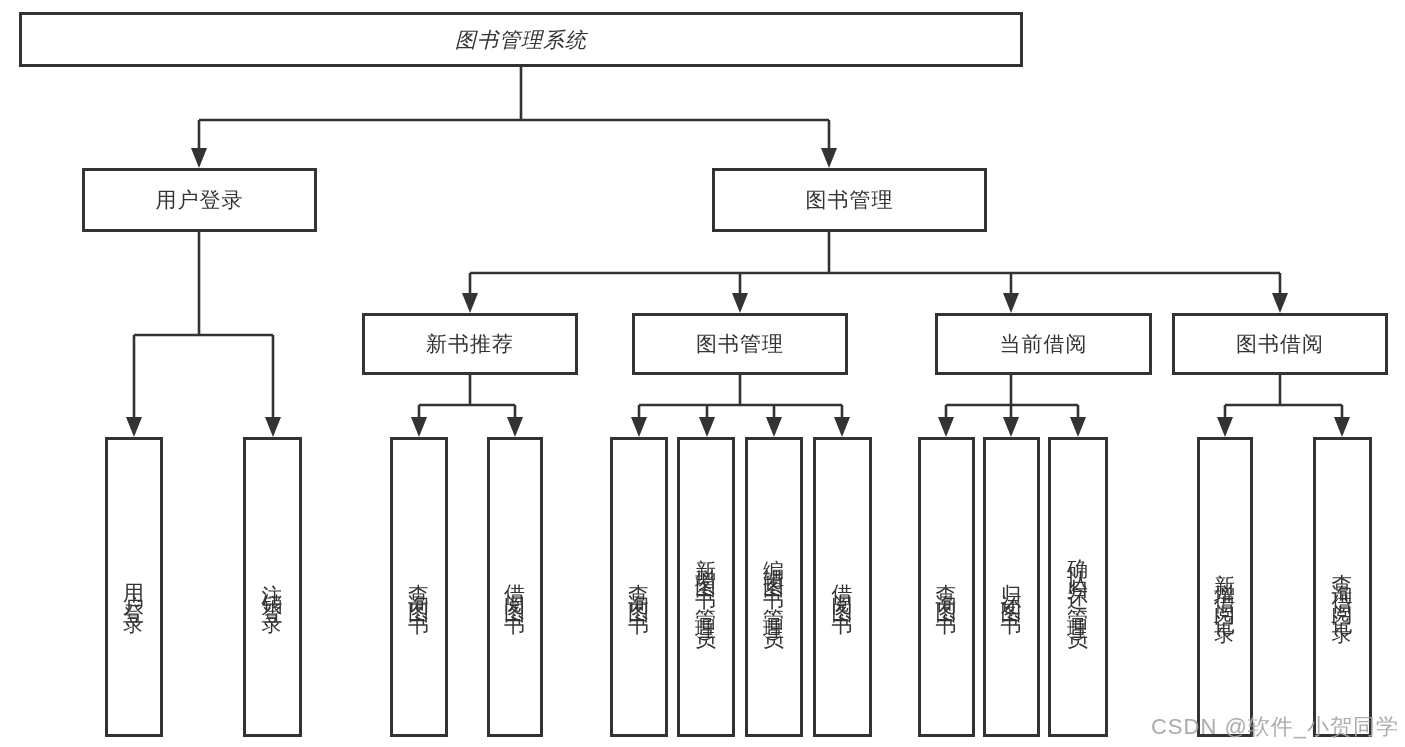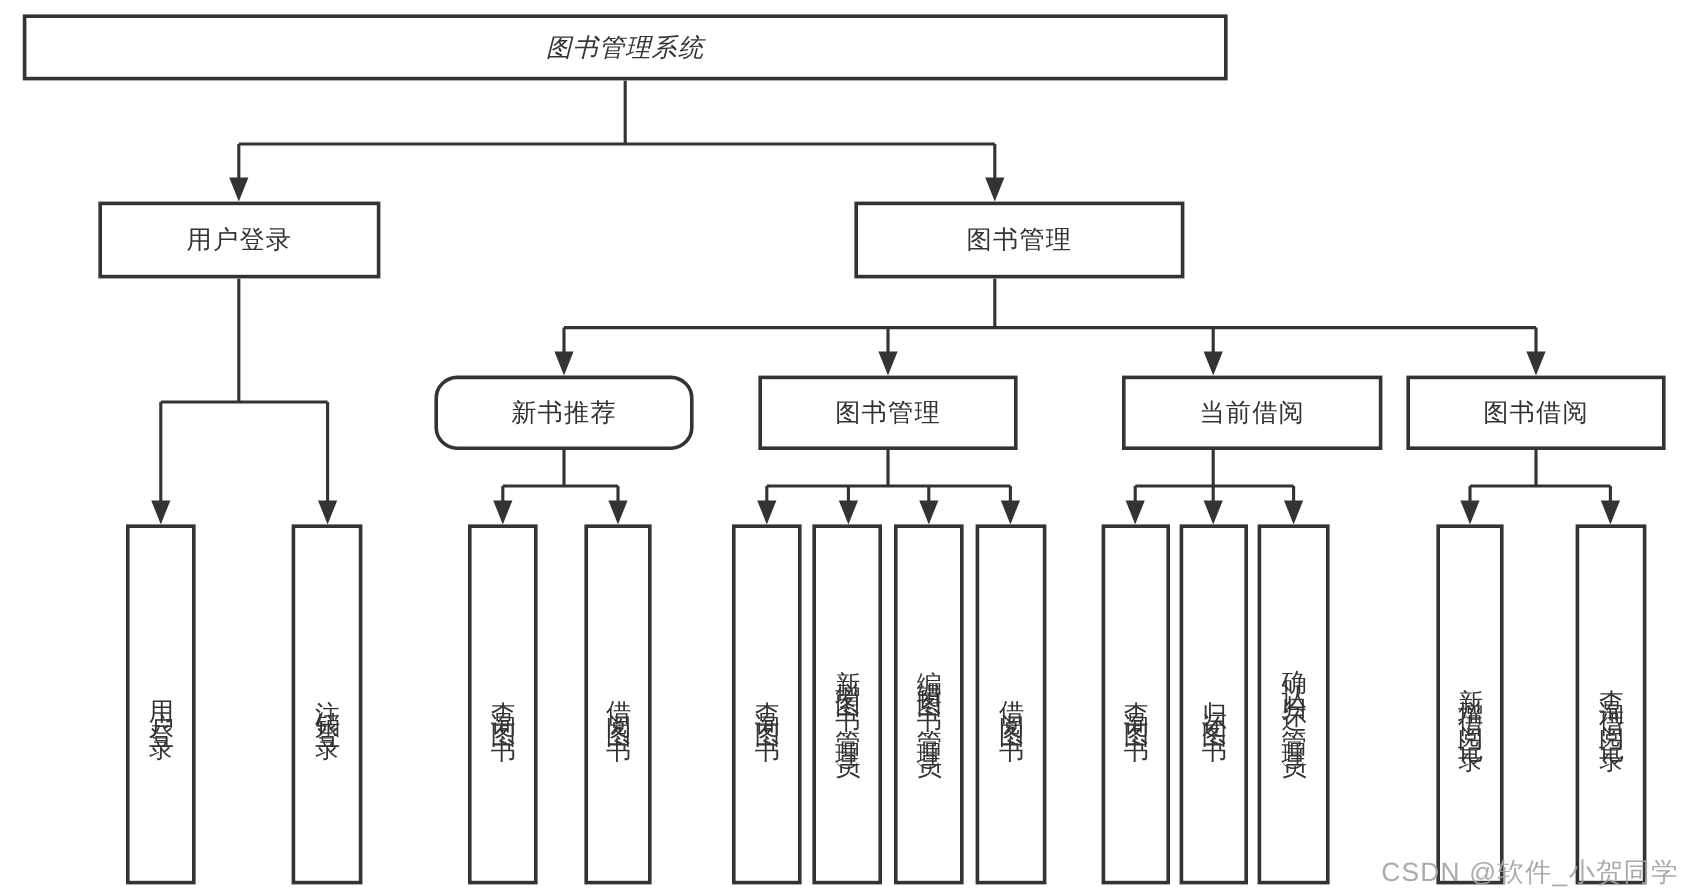--- a/index.html
+++ b/index.html
@@ -92,21 +92,21 @@
       <span>图书管理系统</span>
     </div>
 
   <div class="node hbox" style="left:82px; top:168px; width:235px; height:64px;">
       <span>用户登录</span>
     </div>
   <div class="node hbox" style="left:712px; top:168px; width:275px; height:64px;">
       <span>图书管理</span>
     </div>
 
-  <div class="node hbox" style="left:362px; top:313px; width:216px; height:62px;border-radius:19px;">
+  <div class="node hbox" style="left:362px; top:313px; width:216px; height:62px;">
       <span>新书推荐</span>
     </div>
   <div class="node hbox" style="left:632px; top:313px; width:216px; height:62px;">
       <span>图书管理</span>
     </div>
   <div class="node hbox" style="left:903px; top:313px; width:217px; height:62px;margin-left:32px;">
       <span>当前借阅</span>
     </div>
   <div class="node hbox" style="left:1172px; top:313px; width:216px; height:62px;">
       <span>图书借阅</span>

